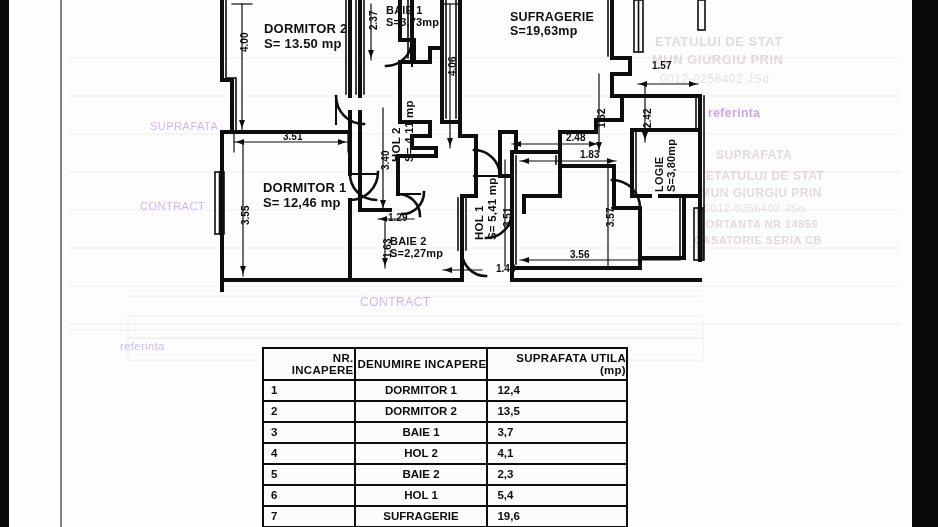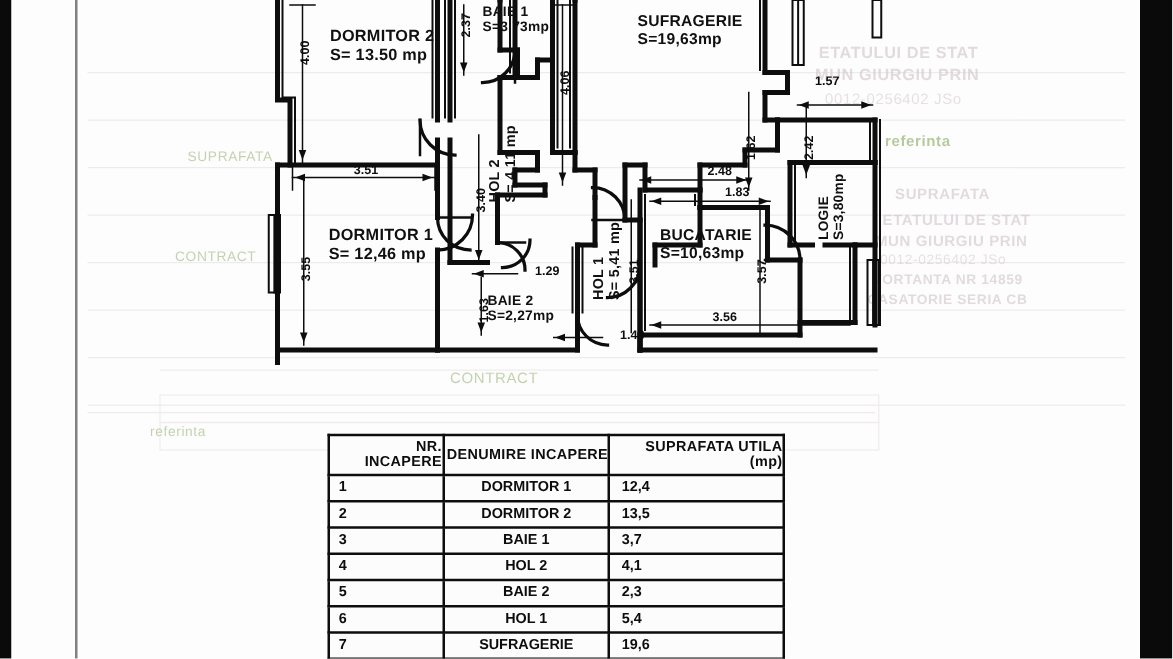--- a/index.html
+++ b/index.html
@@ -26,21 +26,21 @@
     position:absolute;
     color:#b9a7b1;
     opacity:.40;
     font-family:"Liberation Sans",sans-serif;
     font-weight:bold;
     letter-spacing:.5px;
     white-space:nowrap;
     pointer-events:none;
     user-select:none;
   }
-  .ghost.blue{color:#4d7c0f;}
+  .ghost.blue{color:#6d28d9;}
   .ghost.thin{font-weight:normal;opacity:.33;}
   .ghost-rules{position:absolute;pointer-events:none;opacity:.3;}
 
   
   #plan{position:absolute;left:0;top:0;width:938px;height:527px;}
 
   
   .rlabel{
     position:absolute;
     color:#101010;
@@ -400,39 +400,35 @@
   <div class="rlabel vert" style="left:473px;top:240px;font-size:11.5px;">
     <span class="nm">HOL 1</span>
     <span class="ar">S= 5,41 mp</span>
   </div>
 
   <div class="rlabel" style="left:390px;top:235px;font-size:11px;">
     <span class="nm">BAIE 2</span>
     <span class="ar">S=2,27mp</span>
   </div>
 
-  <div class="rlabel" style="left:528px;top:181px;font-size:12.5px;">
-    <span class="nm">BUCATARIE</span>
-    <span class="ar">S=10,63mp</span>
-  </div>
 
   <div class="dim v" style="left:239px;top:52px;">4.00</div>
   <div class="dim v" style="left:368px;top:30px;">2.37</div>
   <div class="dim v" style="left:447px;top:76px;">4.06</div>
   <div class="dim" style="left:652px;top:60px;">1.57</div>
   <div class="dim v" style="left:596px;top:128px;">1.62</div>
   <div class="dim v" style="left:642px;top:128px;">2.42</div>
   <div class="dim" style="left:542px;top:132px;margin-left:24px;">2.48</div>
   <div class="dim" style="left:283px;top:131px;">3.51</div>
   <div class="dim v" style="left:380px;top:170px;">3.40</div>
   <div class="dim" style="left:580px;top:149px;">1.83</div>
   <div class="dim v" style="left:240px;top:225px;">3.55</div>
   <div class="dim v" style="left:502px;top:227px;">3.51</div>
   <div class="dim v" style="left:605px;top:227px;">3.57</div>
-  <div class="dim" style="left:388px;top:212px;margin-left:40px;">1.29</div>
+  <div class="dim" style="left:388px;top:212px;">1.29</div>
   <div class="dim v" style="left:382px;top:258px;">1.63</div>
   <div class="dim" style="left:452px;top:263px;margin-left:44px;">1.48</div>
   <div class="dim" style="left:570px;top:249px;">3.56</div>
 
   <table id="rtable">
     <thead>
       <tr>
         <th class="c-nr">NR. INCAPERE</th>
         <th class="c-nm">DENUMIRE INCAPERE</th>
         <th class="c-su">SUPRAFATA UTILA (mp)</th>

